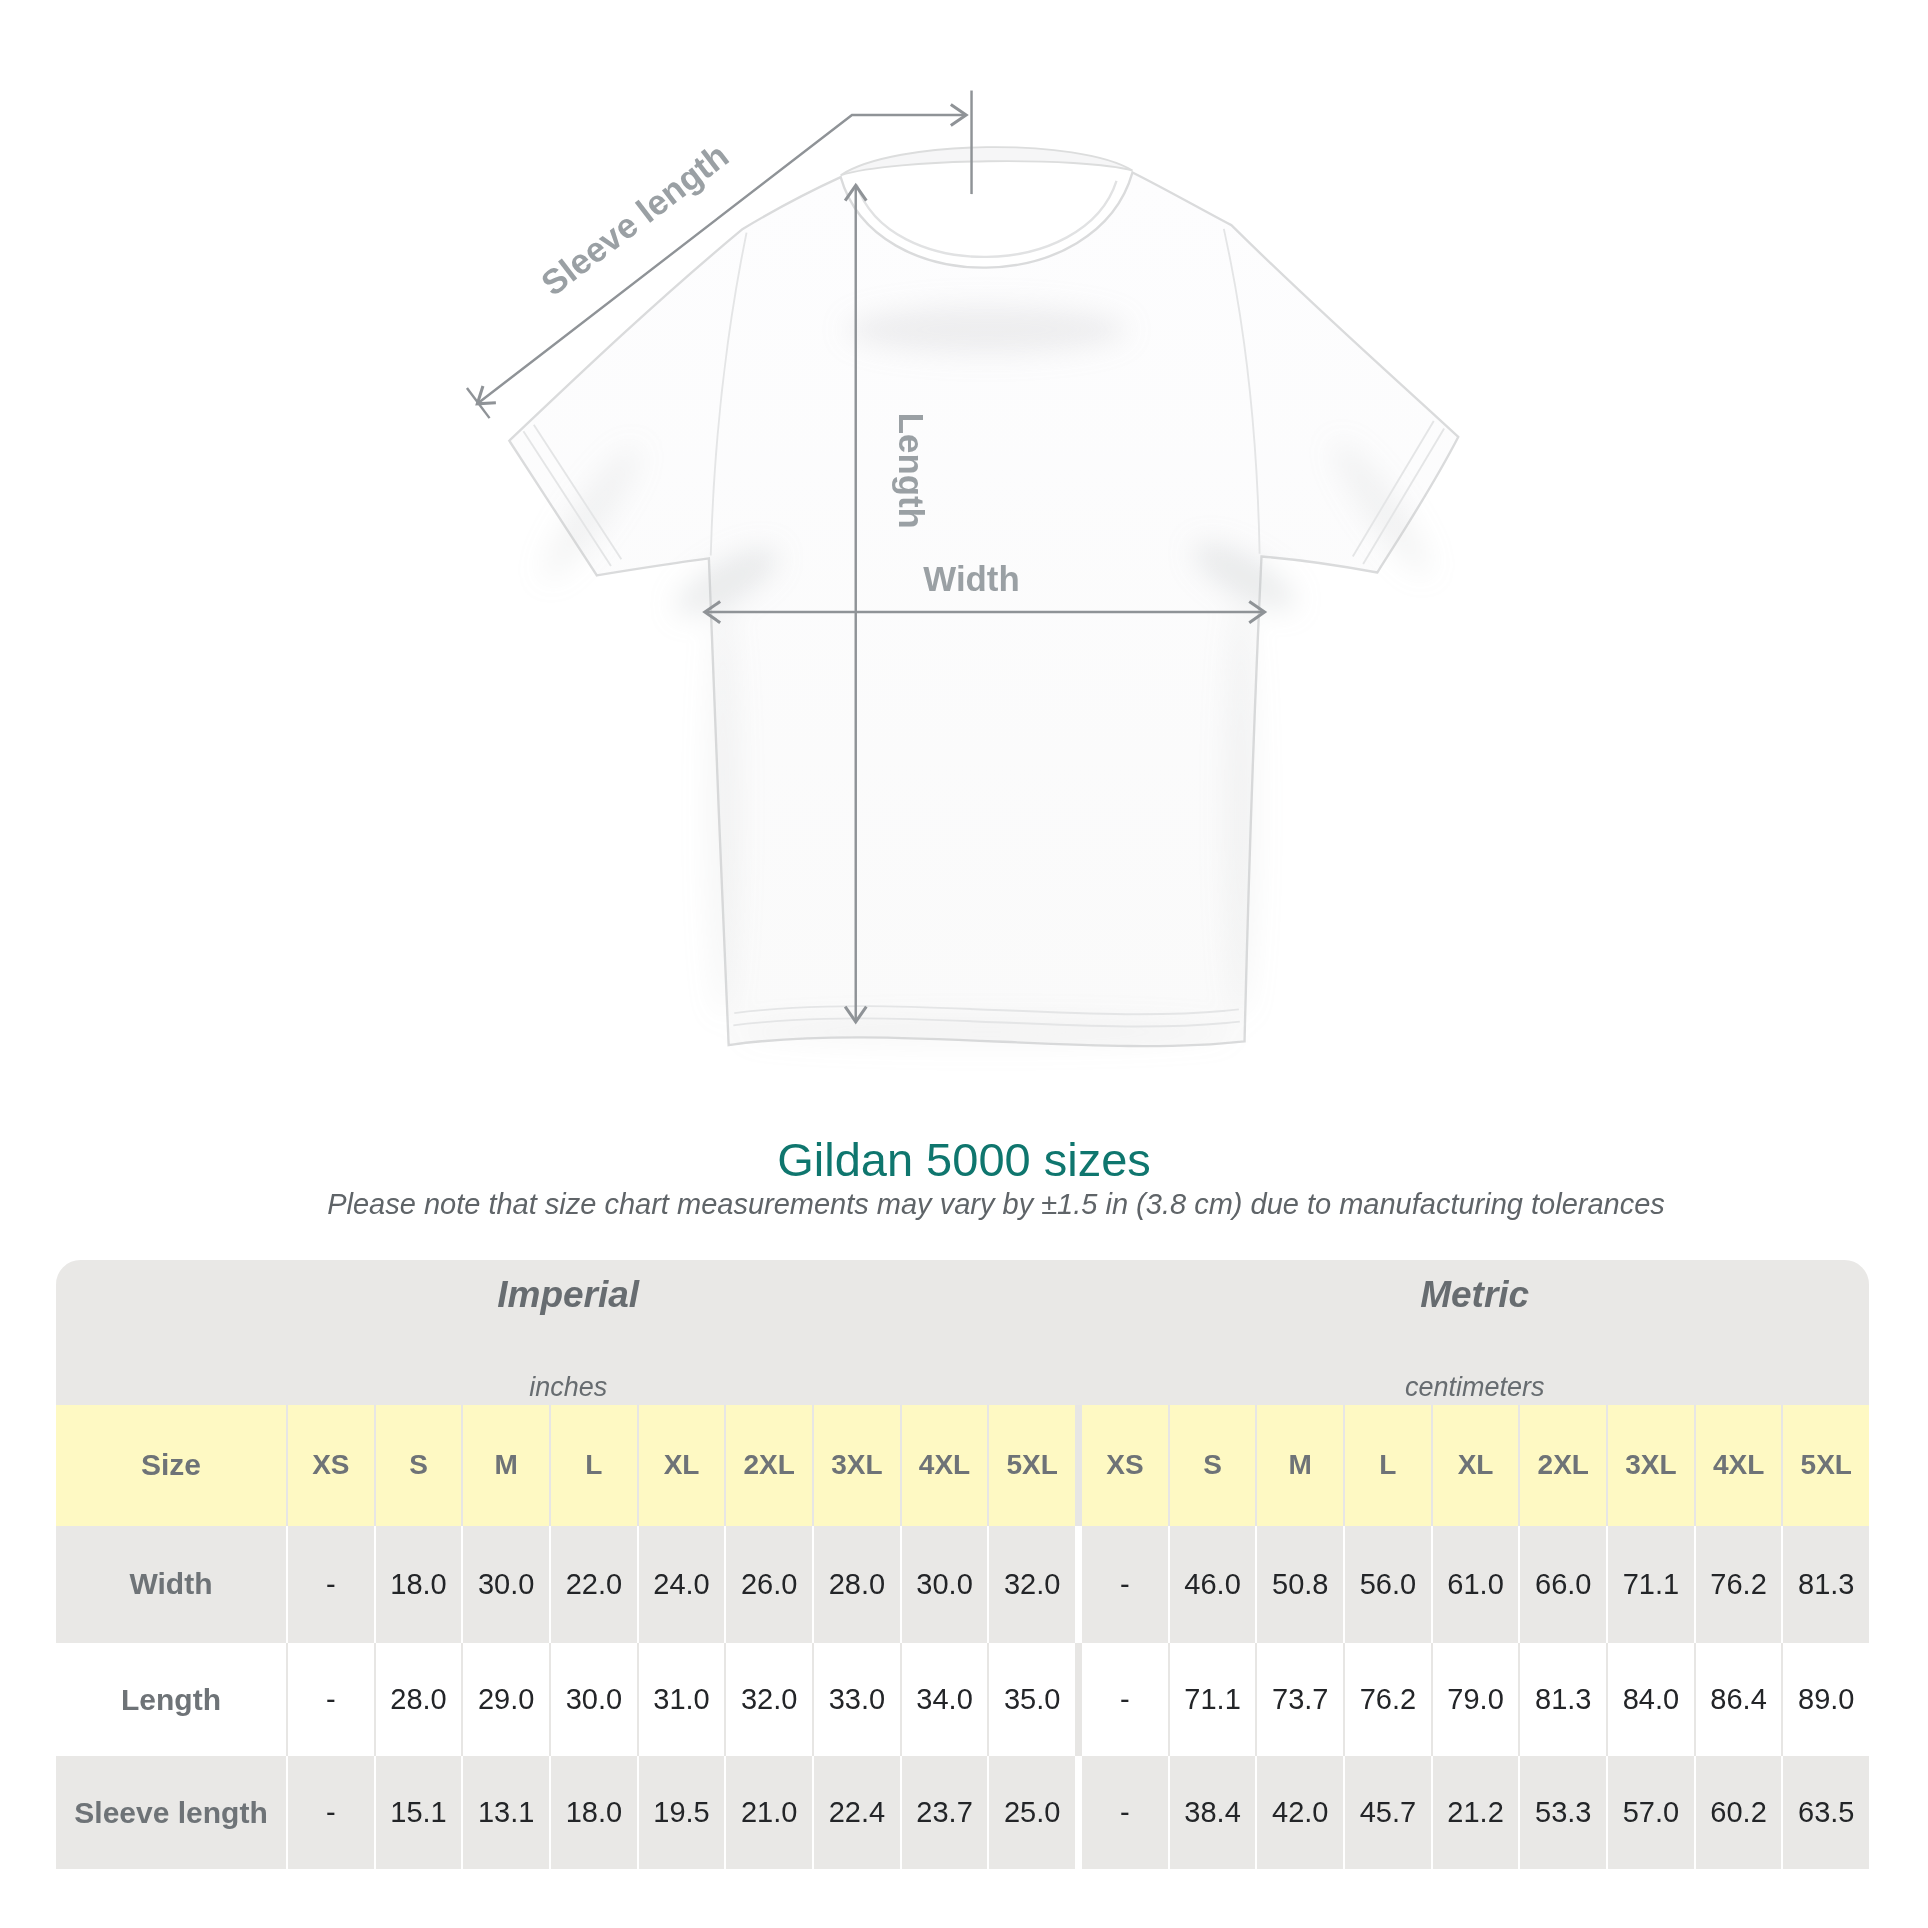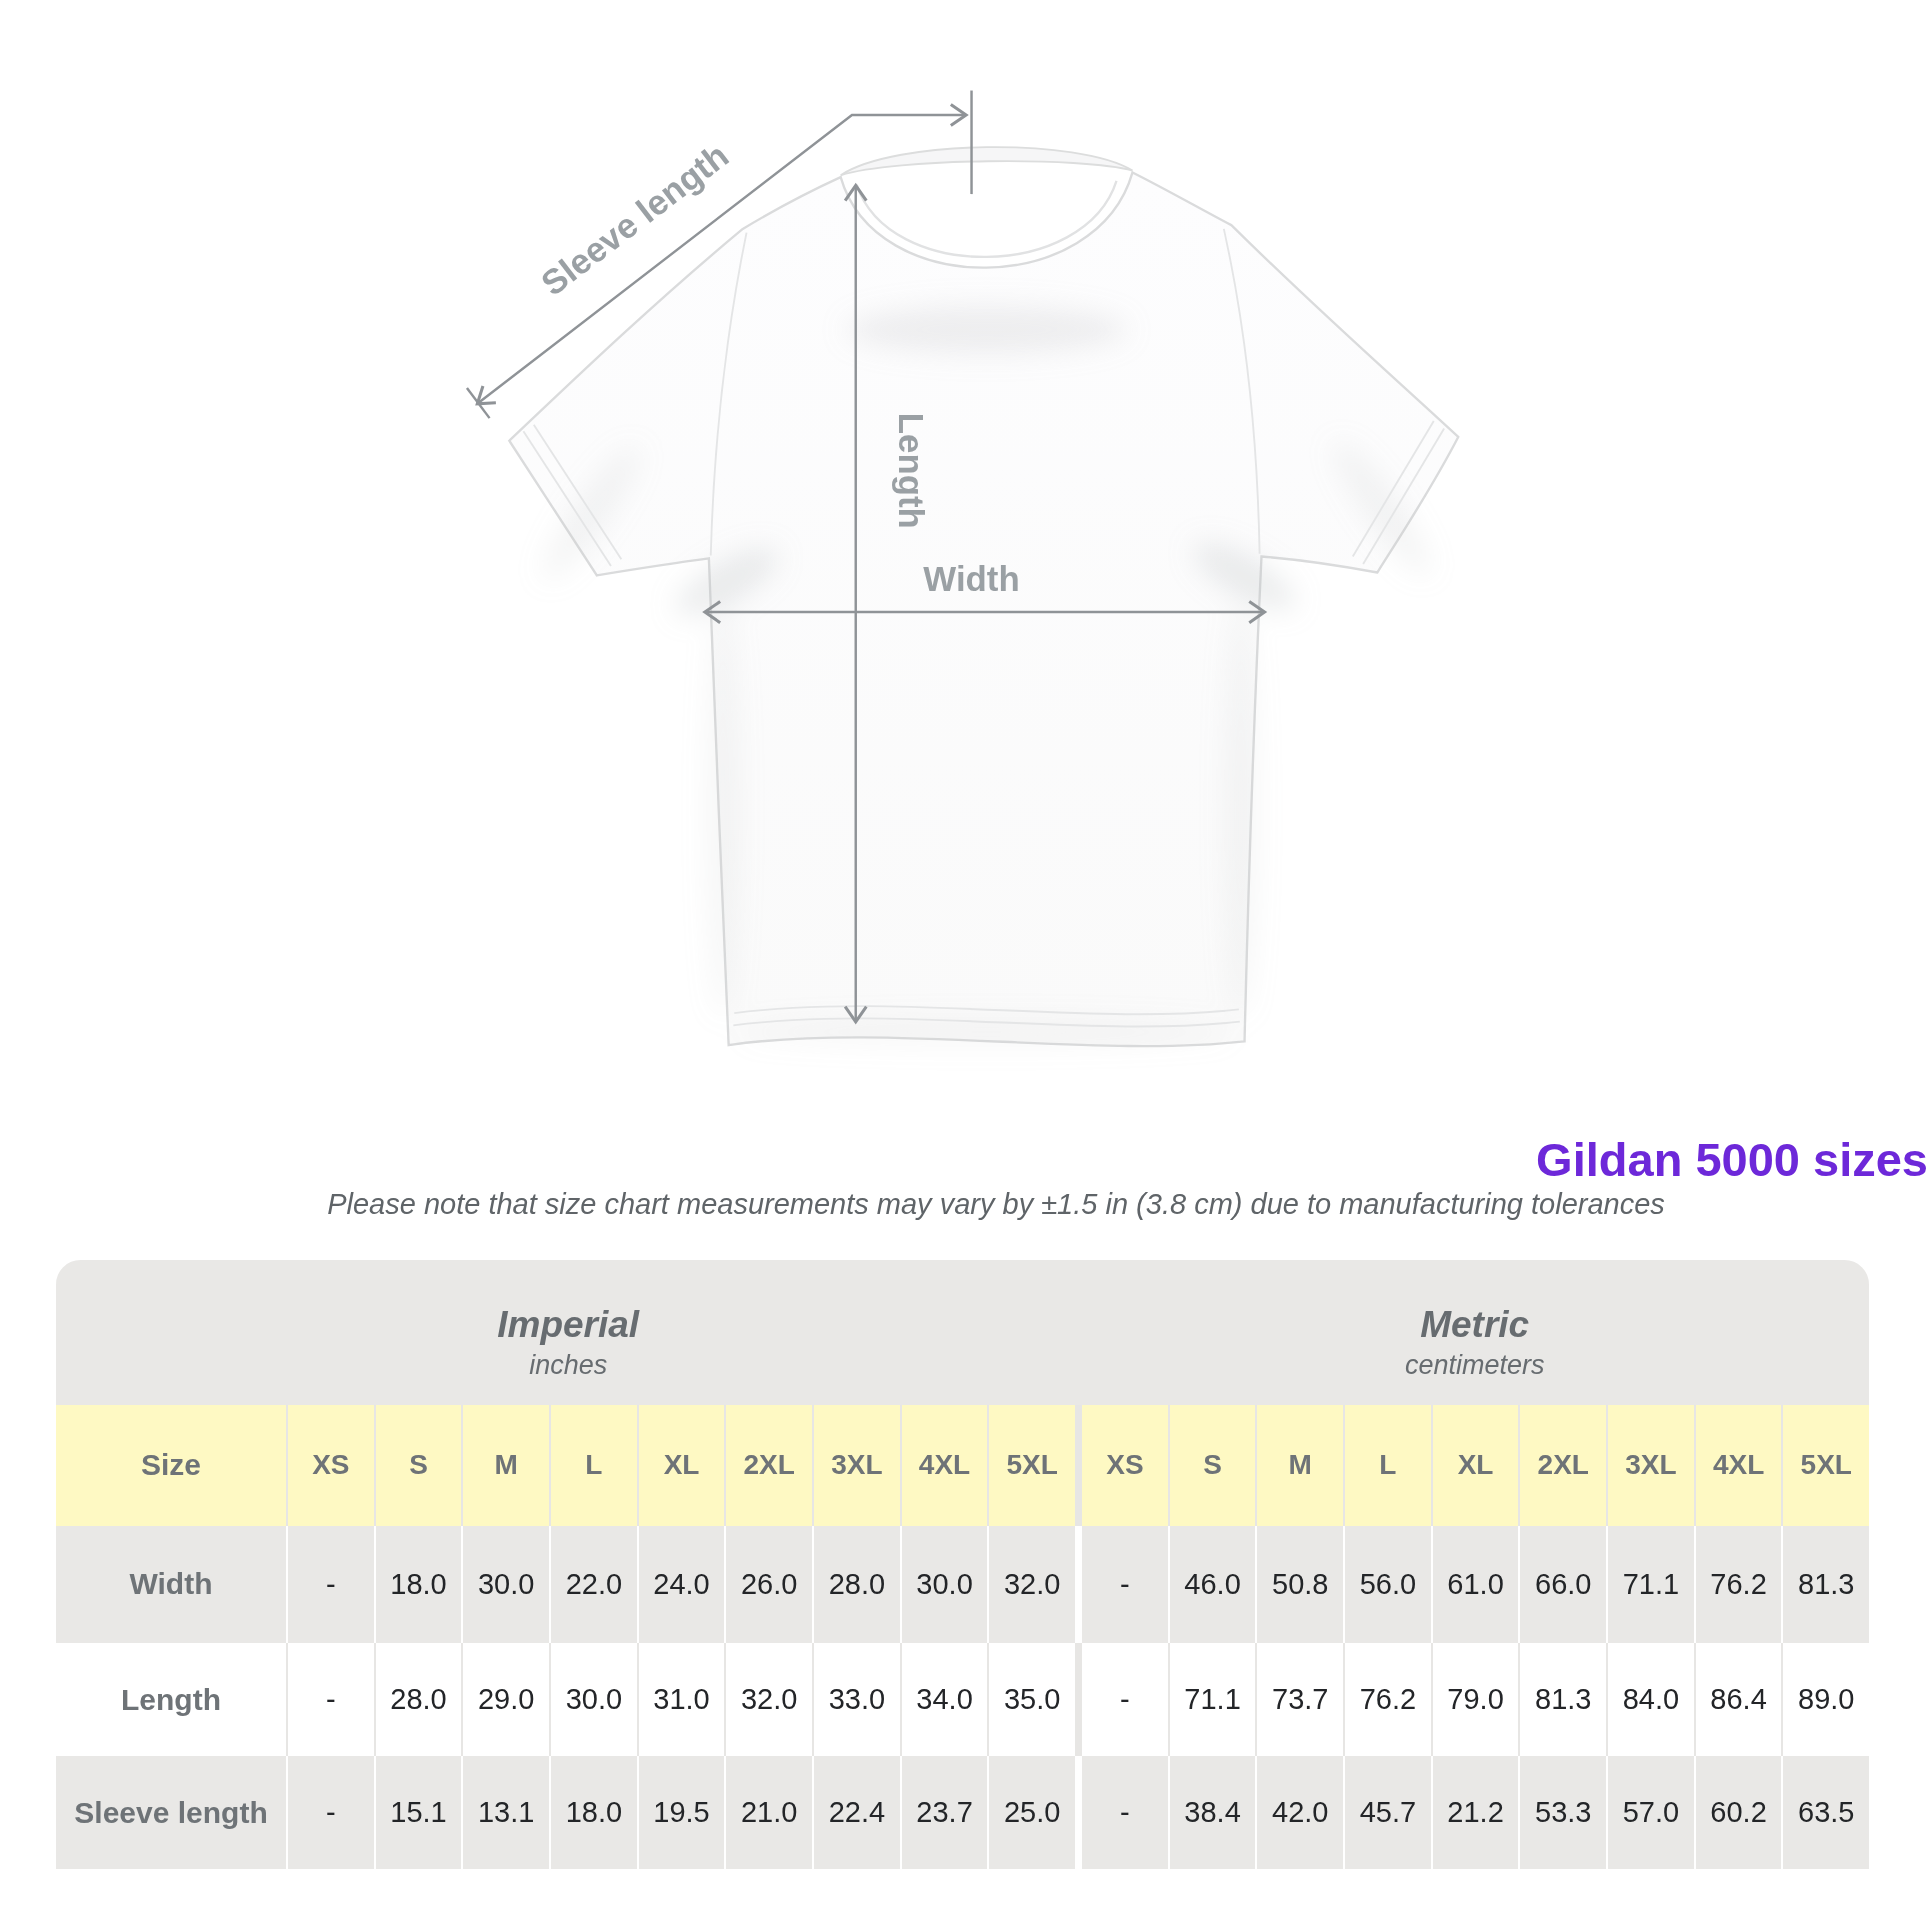--- a/index.html
+++ b/index.html
@@ -7,36 +7,36 @@
     width:1928px;height:1928px;position:relative;overflow:hidden;
     background:#ffffff;
     font-family:"Liberation Sans", sans-serif;
   }
   
   #diagram{position:absolute;left:0;top:0;}
   .dim-label{font-weight:bold;font-size:37px;fill:#9aa0a4;}
   
   #page-title{
     position:absolute;left:0;top:1132px;width:100%;
-    text-align:right;font-size:47px;font-weight:bold;color:#6d28d9;
+    text-align:center;font-size:47px;font-weight:normal;color:#0f766e;
   }
   #tolerance-note{
     position:absolute;left:0;top:1188px;width:100%;
     text-align:center;font-size:29px;font-style:italic;color:#5f6468;padding-left:32px;
   }
   
   #size-chart{
     position:absolute;left:56px;top:1260px;width:1813px;height:609px;
     display:flex;flex-direction:column;
   }
   .band{
     height:145px;display:flex;background:#e9e8e6;
     border-radius:24.5px 24.5px 0 0;
   }
-  .band-cell{display:flex;flex-direction:column;justify-content:center;align-items:center;padding-top:20px;}
+  .band-cell{display:flex;flex-direction:column;justify-content:space-between;align-items:center;padding-top:12px;}
   .band-cell.left{width:56.5%;}
   .band-cell.right{flex:1;}
   .unit-name{font-size:37px;font-weight:bold;font-style:italic;color:#676c70;line-height:1.25;}
   .unit-sub{font-size:27px;font-style:italic;color:#676c70;line-height:1.3;}
   .row{display:flex;}
   .row-sizes{height:121px;background:#fef9c3;--sep:#e7e6e4;}
   .row-data{--sep:#ffffff;}
   .row-data.alt{background:#e9e8e6;}
   .row-data.plain{background:#ffffff;--sep:#e7e6e4;}
   .row-width{height:118px;}

